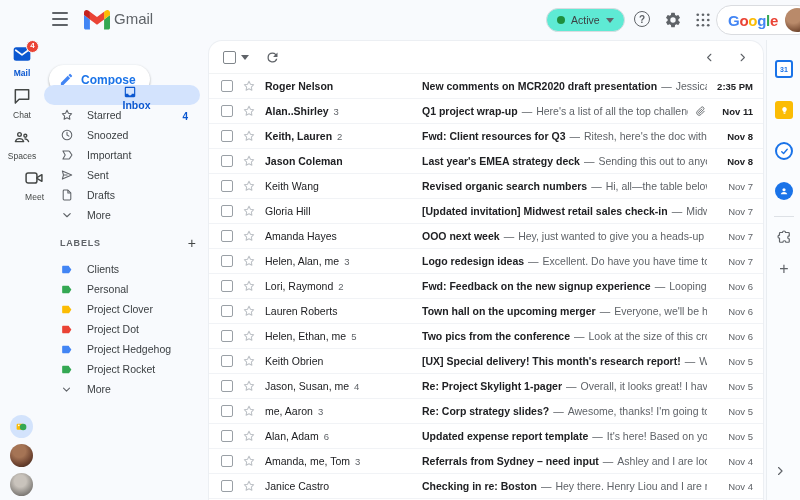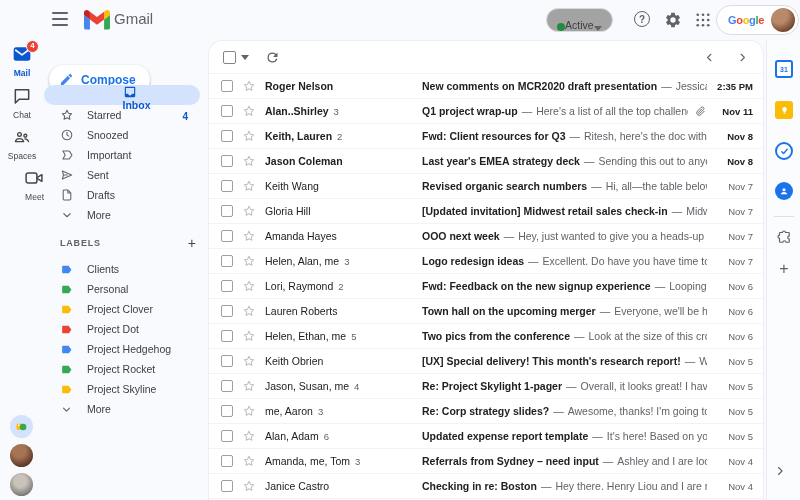--- a/index.html
+++ b/index.html
@@ -10,27 +10,27 @@
   .topbar{position:absolute;left:0;top:0;width:800px;height:40px;}
   .burger{position:absolute;left:52px;top:12px;width:16px;height:14px;display:flex;flex-direction:column;justify-content:space-between;cursor:pointer;}
   .burger i{height:2px;background:#5f6368;border-radius:1px;}
   .gmail-logo{position:absolute;left:84px;top:10px;width:26px;height:20px;}
   .brand{position:absolute;left:114px;top:10px;font-size:15px;color:#5f6368;}
   .search{position:absolute;left:226px;top:6px;width:294px;height:28px;background:#eef1f5;border-radius:8px;display:flex;align-items:center;padding:0 10px;}
   .search .ic-search{width:14px;height:14px;margin-right:8px;color:#5f6368;}
   .search input{border:none;outline:none;background:transparent;flex:1;font-size:10.5px;color:#202124;}
   .search input::placeholder{color:#5f6368;}
   .caret{width:0;height:0;border-left:4px solid transparent;border-right:4px solid transparent;border-top:5px solid #5f6368;}
-  .active-chip{position:absolute;left:546px;top:8px;height:24px;border:1px solid #dadce0;background:#a3a3a3;border-radius:13px;display:flex;align-items:flex-end;padding:0 10px;cursor:pointer;}
+  .active-chip{position:absolute;left:546px;top:8px;height:24px;border:1px solid #dadce0;background:#5eead4;border-radius:13px;display:flex;align-items:center;gap:6px;padding:0 10px;cursor:pointer;}
   .dot{width:8px;height:8px;border-radius:50%;}
   .active-chip span{font-size:10.5px;color:#3c4043;font-weight:500;}
   .tb-ic{position:absolute;top:11px;width:18px;height:18px;color:#5f6368;cursor:pointer;}
   .help-circle{border:1.5px solid #5f6368;border-radius:50%;width:16px;height:16px;display:flex;align-items:center;justify-content:center;font-size:10px;color:#5f6368;font-weight:700;}
   .google-chip{position:absolute;left:716px;top:5px;height:30px;border:1px solid #dadce0;background:#fff;border-radius:15px;display:flex;align-items:center;gap:7px;padding:0 3px 0 11px;cursor:pointer;}
-  .google-word{font-size:11px;font-weight:700;letter-spacing:-.3px;}
+  .google-word{font-size:15px;font-weight:700;letter-spacing:-.3px;}
   .avatar{width:24px;height:24px;border-radius:50%;background:radial-gradient(circle at 35% 30%,#b98a6a 0 35%,#7a4e35 70%,#3e2a20 100%);}
 
   
   .rail{position:absolute;left:0;top:40px;width:44px;bottom:0;}
   .rail-item{position:absolute;left:0;width:44px;text-align:center;cursor:pointer;}
   .r-ic{display:inline-block;width:20px;height:20px;color:#444746;position:relative;}
   .rail-item.active .r-ic{color:#0b57d0;}
   .r-label{display:block;font-size:8.5px;color:#444746;margin-top:0px;}
   .rail-item.active .r-label{color:#0b57d0;font-weight:700;}
   .r-badge{position:absolute;top:-4px;right:-7px;min-width:13px;height:13px;border-radius:7px;background:#ea4335;border:1.5px solid #f8fafd;color:#fff;font-size:8px;font-weight:700;line-height:10px;padding:0 2px;}
@@ -319,28 +319,20 @@
   </div>
         <div class="label-row">
     <span class="ic" style="color: rgb(52, 168, 83);">
             <svg viewBox="0 0 24 24" fill="currentColor">
               <path d="M15.5 5H5.8C4.8 5 4 5.8 4 6.8v10.4c0 1 .8 1.8 1.8 1.8h9.7c.58 0 1.13-.28 1.47-.75L21 12l-4.03-5.25A1.8 1.8 0 0 0 15.5 5z"></path>
             </svg>
           </span>
     <span class="l-label">Project Rocket</span>
   </div>
         <div class="label-row">
-    <span class="ic" style="color: rgb(251, 188, 4);">
-            <svg viewBox="0 0 24 24" fill="currentColor">
-              <path d="M15.5 5H5.8C4.8 5 4 5.8 4 6.8v10.4c0 1 .8 1.8 1.8 1.8h9.7c.58 0 1.13-.28 1.47-.75L21 12l-4.03-5.25A1.8 1.8 0 0 0 15.5 5z"></path>
-            </svg>
-          </span>
-    <span class="l-label">Project Skyline</span>
-  </div>
-        <div class="label-row">
     <span class="ic" style="color: rgb(95, 99, 104);">
             <svg viewBox="0 0 24 24" fill="none" stroke="currentColor" stroke-width="2" stroke-linecap="round" stroke-linejoin="round">
               <path d="M6.5 9.5l5.5 5.5 5.5-5.5"></path>
             </svg>
           </span>
     <span class="l-label">More</span>
   </div>
       </div>
   </div>
 

